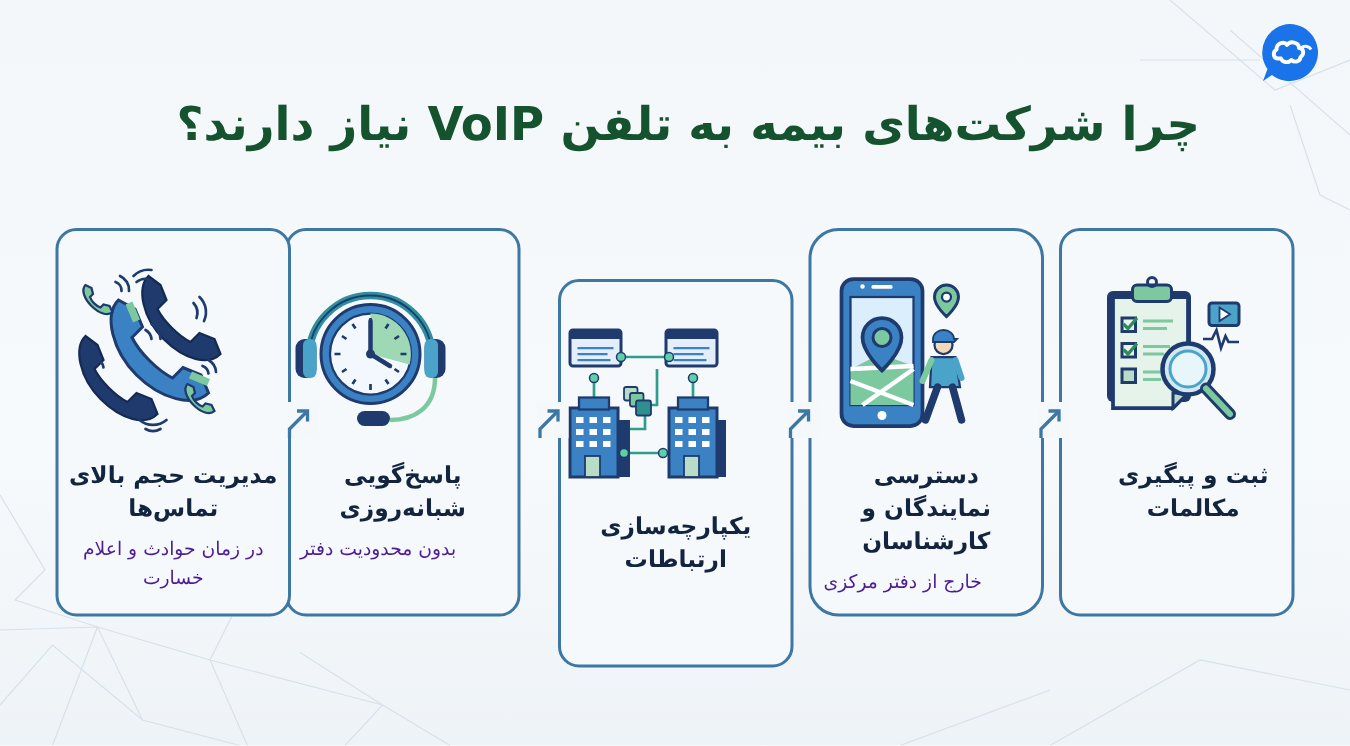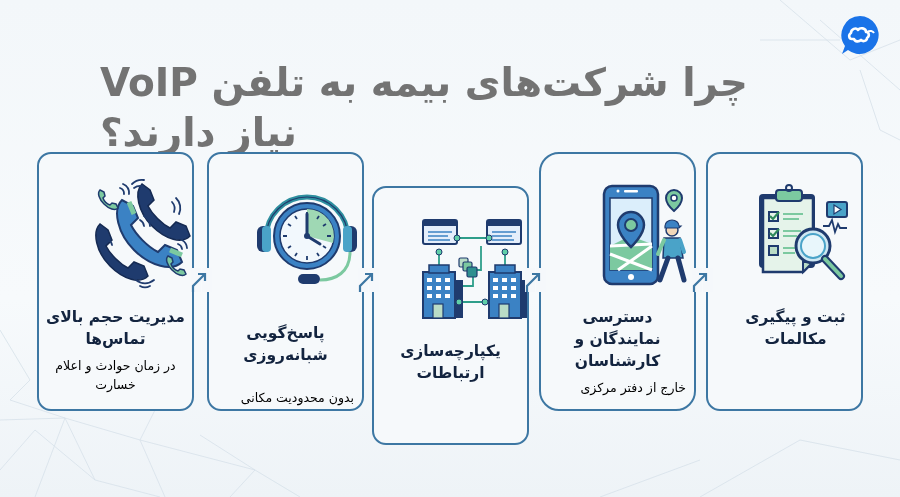--- a/index.html
+++ b/index.html
@@ -7,39 +7,39 @@
   body {
     position: relative;
     background: linear-gradient(180deg, #f3f7fa 0%, #f7fafc 60%, #eef3f7 100%);
     font-family: "DejaVu Sans", sans-serif;
     color: #13243f;
   }
   .bg-lines { position: absolute; left: 0; top: 0; width: 900px; height: 497px; pointer-events: none; }
   .logo { position: absolute; left: 838px; top: 13px; width: 44px; height: 44px; }
   .title {
     position: absolute; left: 100px; top: 58px; width: 700px; height: 50px;
-    text-align: left; direction: rtl;
+    text-align: right; direction: rtl;
     font-family: "DejaVu Sans", sans-serif; font-weight: bold;
-    font-size: 39px; line-height: 50px; color: #737373;
+    font-size: 31px; line-height: 50px; color: #14532d;
   }
   .card {
     position: absolute; top: 152px; width: 157px; height: 259px;
     border: 2.5px solid #3d77a3; border-radius: 14px;
     background: #f6f9fb;
-    display: flex; flex-direction: column; align-items: flex-end;
+    display: flex; flex-direction: column; align-items: flex-start;
   }
   .card .icon { width: 110px; height: 118px; margin-top: 22px; }
   .card .head {
     margin-top: 12px; direction: rtl; text-align: center;
     font-weight: bold; font-size: 15.5px; line-height: 22px; color: #13243f;
     padding: 0 6px;
   }
   .card .sub {
     margin-top: 6px; direction: rtl; text-align: center;
-    font-size: 12.5px; line-height: 19px; color: #000000; padding: 0 8px;
+    font-size: 12.5px; line-height: 19px; color: #4c1d95; padding: 0 8px;
   }
   .gap {
     position: absolute; top: 268px; width: 10px; height: 24px; background: #f5f8fb;
   }
   .arrow { position: absolute; top: 270px; width: 20px; height: 22px; }
 </style>
 </head>
 <body>
 
 <svg class="bg-lines" viewBox="0 0 900 497">
@@ -162,41 +162,41 @@
         <rect x="94" y="84" width="5" height="4"></rect>
     </g>
     <rect x="16" y="94" width="10" height="14" fill="#b9dcc6" stroke="#1f3b6e" stroke-width="1.2"></rect>
     <rect x="82" y="94" width="10" height="14" fill="#b9dcc6" stroke="#1f3b6e" stroke-width="1.2"></rect>
     <circle cx="42" cy="92" r="3" fill="#5fcfa8" stroke="#1f3b6e" stroke-width="1"></circle>
     <circle cx="68" cy="92" r="3" fill="#5fcfa8" stroke="#1f3b6e" stroke-width="1"></circle>
   </svg>
   <div class="head">یکپارچه‌سازی ارتباطات</div>
 </div>
 
-<div class="card" style="left:207px;gap:16px;">
+<div class="card" style="left:190px;">
   <svg class="icon" viewBox="0 0 110 118">
     <path d="M14 62 a41 41 0 0 1 82 0" fill="none" stroke="#2e8f9f" stroke-width="5"></path>
     <path d="M14 62 a41 41 0 0 1 82 0" fill="none" stroke="#1f3b6e" stroke-width="1.2"></path>
     <circle cx="55" cy="60" r="33" fill="#3b82c4" stroke="#1f3b6e" stroke-width="2"></circle>
     <circle cx="55" cy="60" r="27" fill="#f2f8fd" stroke="#1f3b6e" stroke-width="1.5"></circle>
     <path d="M55 60 L55 33 A27 27 0 0 1 81 67 Z" fill="#9fd8b4"></path>
     <g stroke="#1f3b6e" stroke-width="1.8">
       <path d="M55 36 v4 M55 80 v4 M31 60 h4 M75 60 h4 M43 40 l2 3 M67 40 l-2 3 M36 48 l3 2 M74 48 l-3 2 M36 72 l3 -2 M74 72 l-3 -2 M43 80 l2 -3 M67 80 l-2 -3"></path>
     </g>
     <path d="M55 60 V38 M55 60 L68 68" stroke="#1f3b6e" stroke-width="3" stroke-linecap="round"></path>
     <circle cx="55" cy="60" r="3" fill="#1f3b6e"></circle>
     <rect x="5" y="50" width="14" height="26" rx="6" fill="#1f3b6e"></rect>
     <rect x="10" y="50" width="9" height="26" rx="4" fill="#4aa3c8"></rect>
     <rect x="91" y="50" width="14" height="26" rx="6" fill="#1f3b6e"></rect>
     <rect x="91" y="50" width="9" height="26" rx="4" fill="#4aa3c8"></rect>
     <path d="M98 76 c0 20 -14 28 -30 28" fill="none" stroke="#7cc9a0" stroke-width="3"></path>
     <rect x="46" y="98" width="22" height="10" rx="5" fill="#1f3b6e"></rect>
   </svg>
   <div class="head">پاسخ‌گویی شبانه‌روزی</div>
-  <div class="sub">بدون محدودیت مکانی</div>
+  <div class="sub">بدون محدودیت دفتر</div>
 </div>
 
 <div class="card" style="left:37px;">
   <svg class="icon" viewBox="0 0 110 118">
     <path d="M18 48 c-8 8 -4 28 10 42 c14 14 30 18 38 10 l-4 -10 l-10 -4 l-6 6 c-8 -4 -18 -14 -22 -22 l6 -6 l-4 -10 Z" fill="#1f3b6e" stroke="#152a52" stroke-width="1.5"></path>
     <path d="M60 8 c-8 8 -4 28 10 42 c14 14 30 18 38 10 l-4 -10 l-10 -4 l-6 6 c-8 -4 -18 -14 -22 -22 l6 -6 l-4 -10 Z" fill="#1f3b6e" stroke="#152a52" stroke-width="1.5"></path>
     <path d="M40 24 c-10 10 -4 34 12 50 c16 16 38 22 48 12 l-5 -12 l-12 -5 l-7 7 c-10 -5 -22 -17 -27 -27 l7 -7 l-5 -12 Z" fill="#3b82c4" stroke="#1f3b6e" stroke-width="2"></path>
     <path d="M47 26 l5 12 M88 74 l12 5" stroke="#7cc9a0" stroke-width="5"></path>
     <path d="M18 14 c-3 3 -1 9 4 14 c5 5 11 7 14 4 l-2 -4 l-4 -1 l-2 2 c-3 -1 -6 -4 -7 -7 l2 -2 l-1 -4 Z" fill="#7cc9a0" stroke="#1f3b6e" stroke-width="1.5"></path>
     <path d="M86 80 c-3 3 -1 9 4 14 c5 5 11 7 14 4 l-2 -4 l-4 -1 l-2 2 c-3 -1 -6 -4 -7 -7 l2 -2 l-1 -4 Z" fill="#7cc9a0" stroke="#1f3b6e" stroke-width="1.5"></path>

